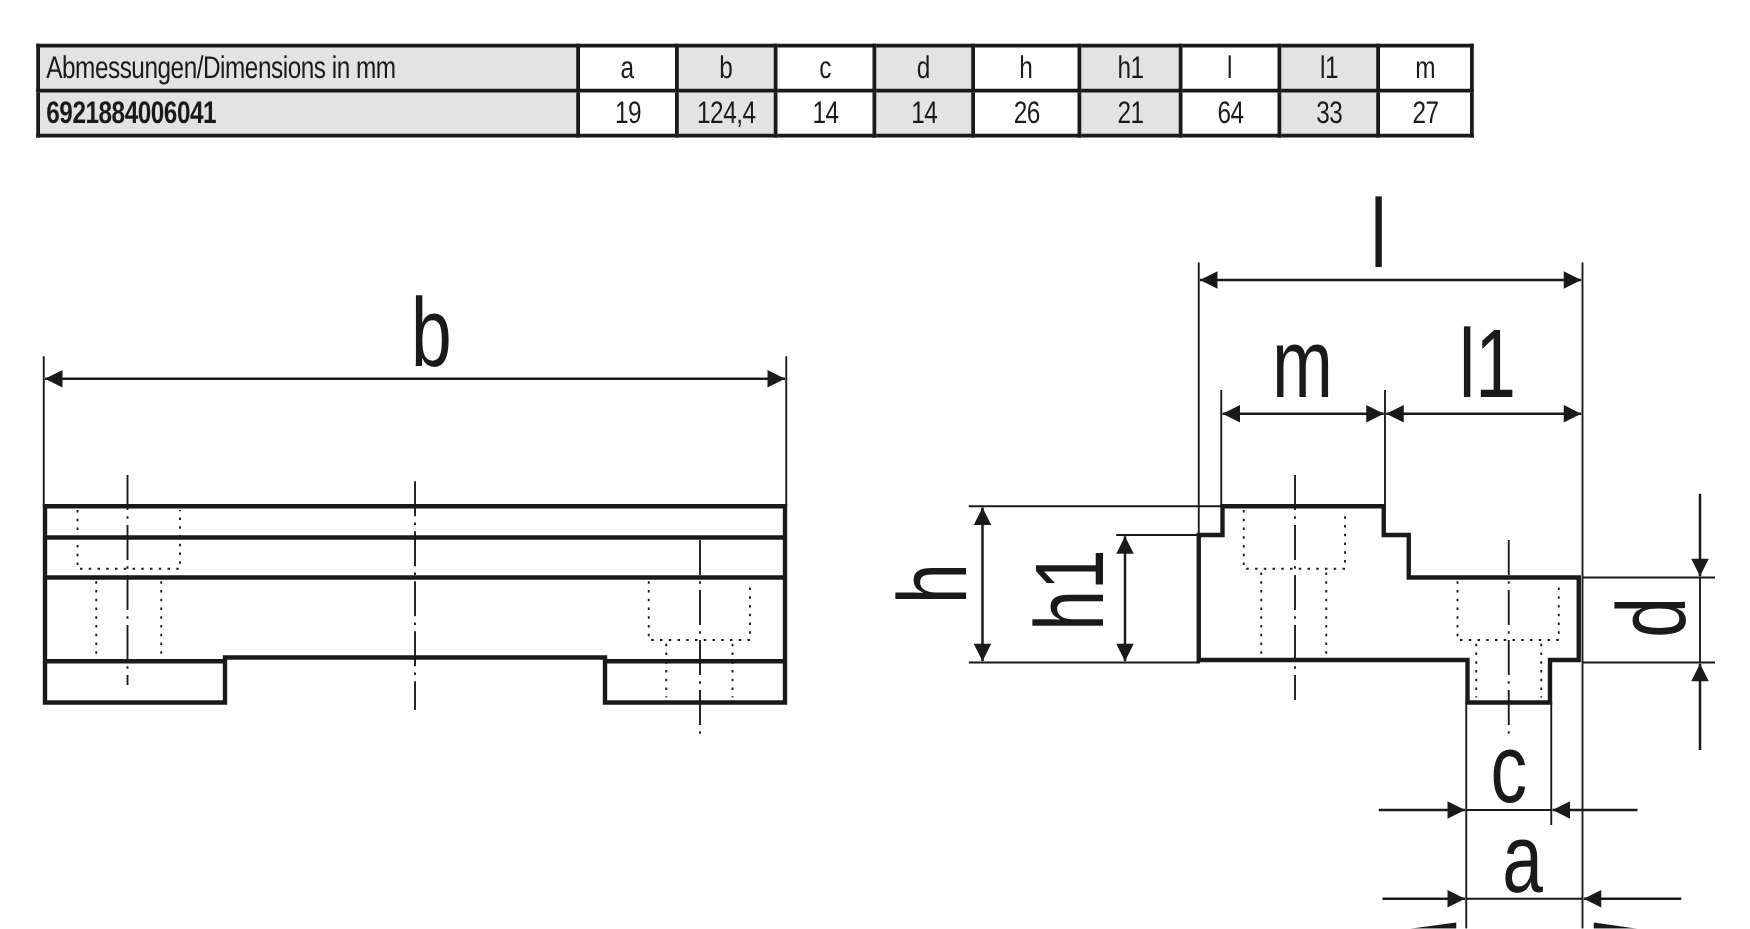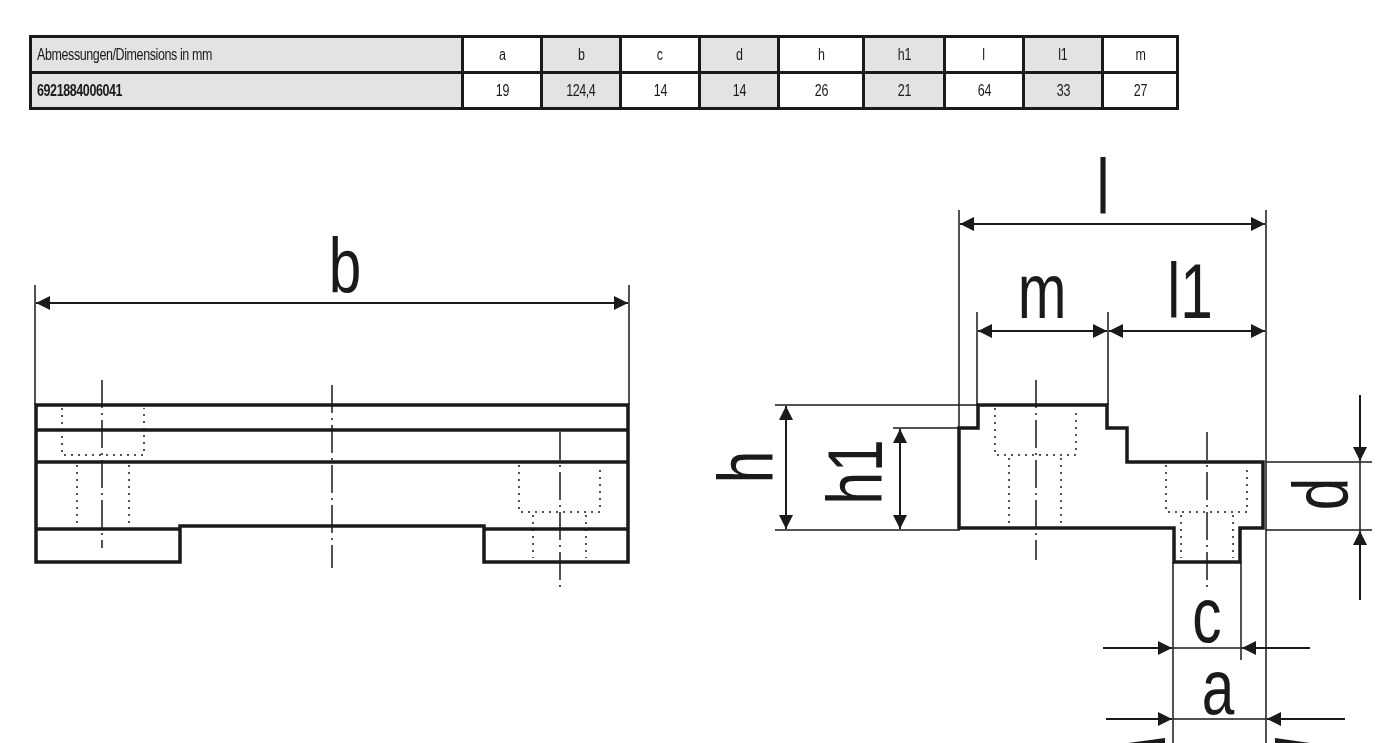--- a/index.html
+++ b/index.html
@@ -1,21 +1,21 @@
 <!DOCTYPE html>
 <html><head>
 <meta charset="utf-8">
 <style>
   html, body { margin: 0; padding: 0; background: #ffffff; }
   body { width: 1400px; height: 743px; position: relative; overflow: hidden;
          font-family: "Liberation Sans", "DejaVu Sans", sans-serif; }
   .dims-table { position: absolute; left: 29px; top: 35px; border-collapse: collapse;
                 border: 3px solid #1a1a1a; }
   .dims-table td { border: 3px solid #1a1a1a; height: 33px; padding: 0;
-                   text-align: center; font-size: 16px; color: #1a1a1a;
+                   text-align: center; font-size: 25px; color: #1a1a1a;
                    transform-origin: center; letter-spacing: -0.5px; }
   .dims-table td span { display: inline-block; transform: scaleX(0.78); }
   .dims-table td.label { text-align: left; padding-left: 5px; width: 424px; }
   .dims-table td.label span { transform-origin: left center; white-space: nowrap; }
   .dims-table td.bold span { font-weight: bold; }
   .gray { background: #e3e3e4; }
   .white { background: #ffffff; }
   .c-a { width: 76px; } .c-b { width: 76px; } .c-c { width: 76px; } .c-d { width: 76px; }
   .c-h { width: 82px; } .c-h1 { width: 78px; } .c-l { width: 76px; } .c-l1 { width: 76px; }
   .c-m { width: 72px; }

